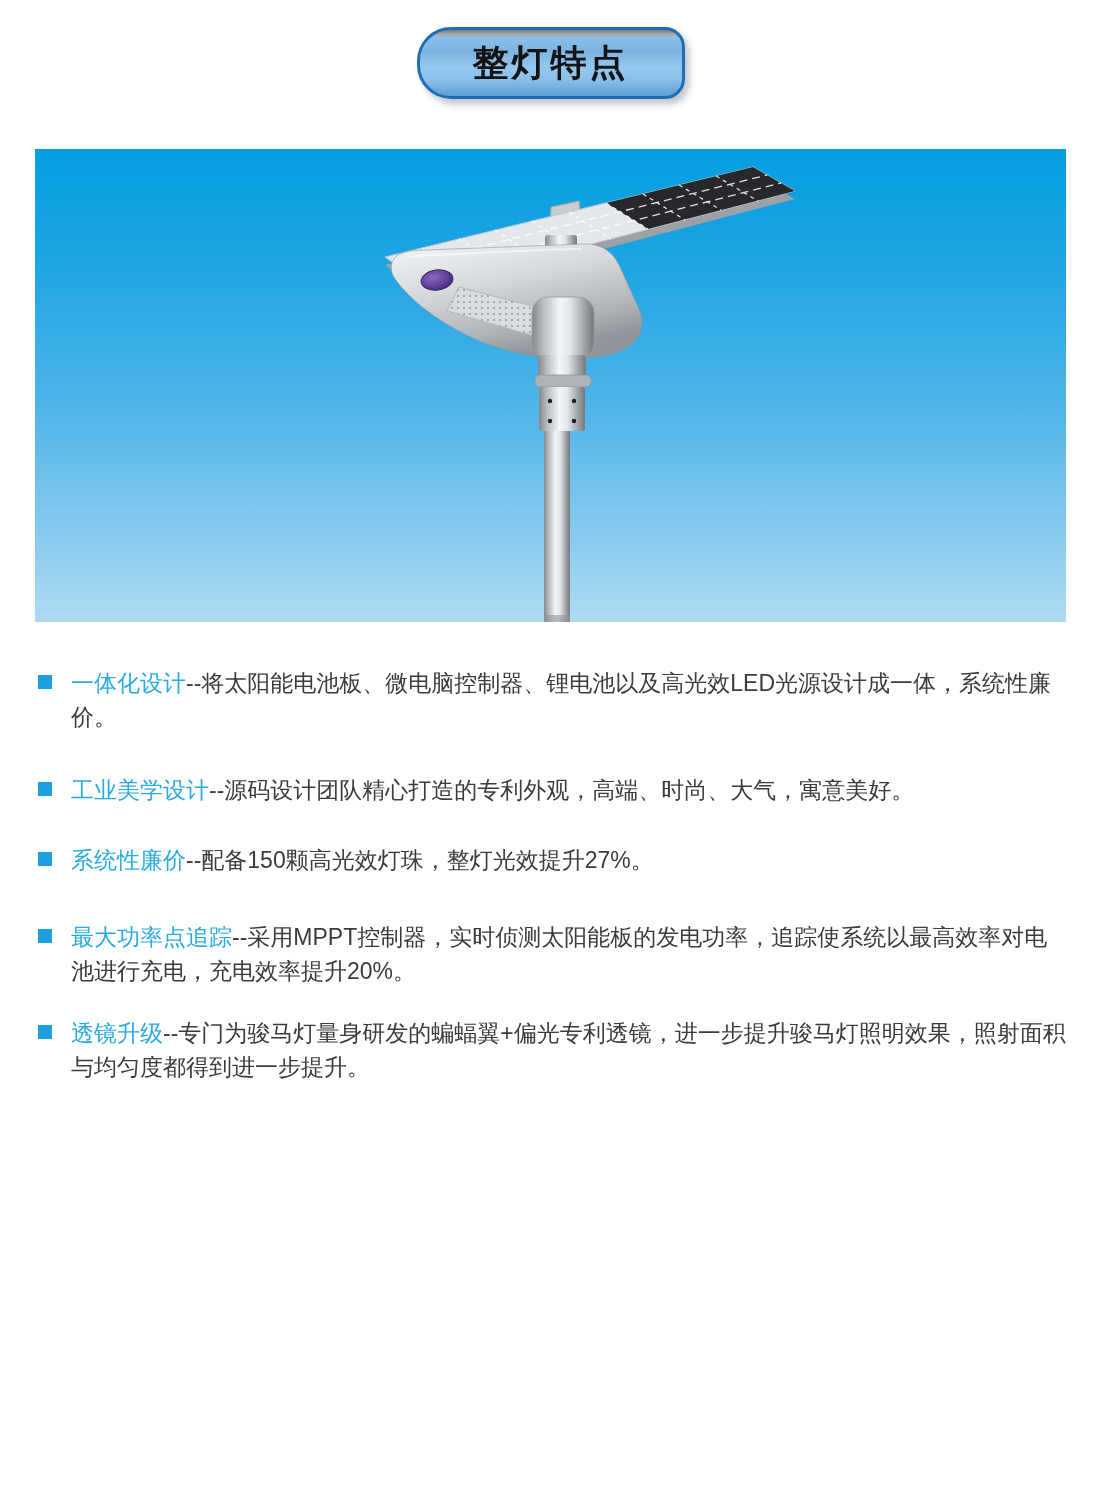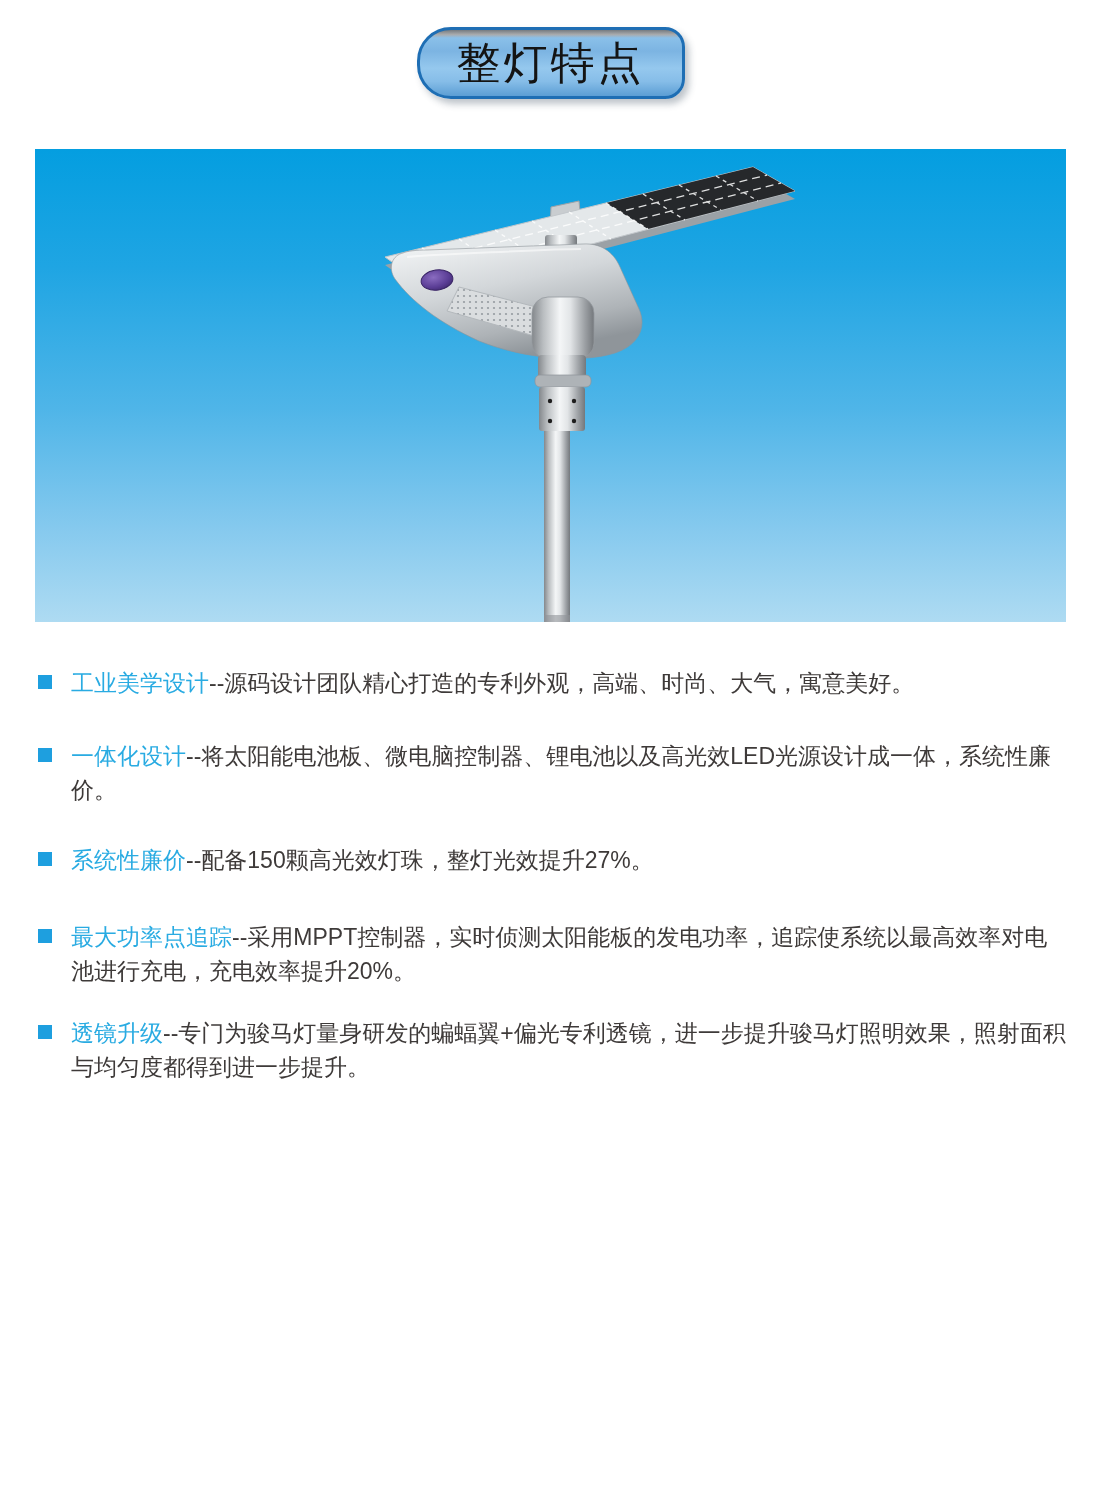--- a/index.html
+++ b/index.html
@@ -9,27 +9,28 @@
     color:#3E3A39;
     -webkit-font-smoothing:antialiased;
   }
   .page { width:1101px; height:1506px; position:relative; overflow:hidden; }
 
   
   .btn-row { padding-top:27px; display:flex; justify-content:center; }
   .title-btn {
     width:262px; height:66px;
     display:flex; align-items:center; justify-content:center;
-    font-size:44px; letter-spacing:3px; color:#141414;
+    font-size:36px; letter-spacing:3px; color:#141414;
     background:linear-gradient(180deg,
       #767B80 0%, #A9ACAE 7%, #8AC0E9 12%, #7CB4E2 32%,
       #95C8EE 58%, #86BDE8 78%, #5C9ED4 100%);
     border:3px solid #1E6EB4;
     border-radius:34px 20px 20px 34px / 34px 20px 20px 34px;
     box-shadow:4px 5px 7px rgba(40,60,80,0.30);
+    font-weight:bold;
   }
 
   
   .hero {
     width:1031px; height:473px; margin:50px auto 0;
     background:linear-gradient(180deg,
       #049EE0 0%, #1FA5E3 25%, #4FB5E8 55%, #85C9EE 80%, #AEDBF2 100%);
     position:relative;
   }
   .hero svg { display:block; width:100%; height:100%; }
@@ -161,26 +162,26 @@
           <circle cx="539" cy="272" r="2.2"></circle>
         </g>
       </g>
     </svg>
   </div>
 
   <div class="features">
 
     <div class="feature">
       <span class="bullet"></span>
+      <p><span class="fname">一体化设计</span><span class="fsep">--</span><span class="fdesc">将太阳能电池板、微电脑控制器、锂电池以及高光效LED光源设计成一体，系统性廉价。</span></p>
+    </div>
+
+    <div class="feature">
+      <span class="bullet"></span>
       <p><span class="fname">工业美学设计</span><span class="fsep">--</span><span class="fdesc">源码设计团队精心打造的专利外观，高端、时尚、大气，寓意美好。</span></p>
-    </div>
-
-    <div class="feature">
-      <span class="bullet"></span>
-      <p><span class="fname">一体化设计</span><span class="fsep">--</span><span class="fdesc">将太阳能电池板、微电脑控制器、锂电池以及高光效LED光源设计成一体，系统性廉价。</span></p>
     </div>
 
     <div class="feature">
       <span class="bullet"></span>
       <p><span class="fname">系统性廉价</span><span class="fsep">--</span><span class="fdesc">配备150颗高光效灯珠，整灯光效提升27%。</span></p>
     </div>
 
 
 
 

